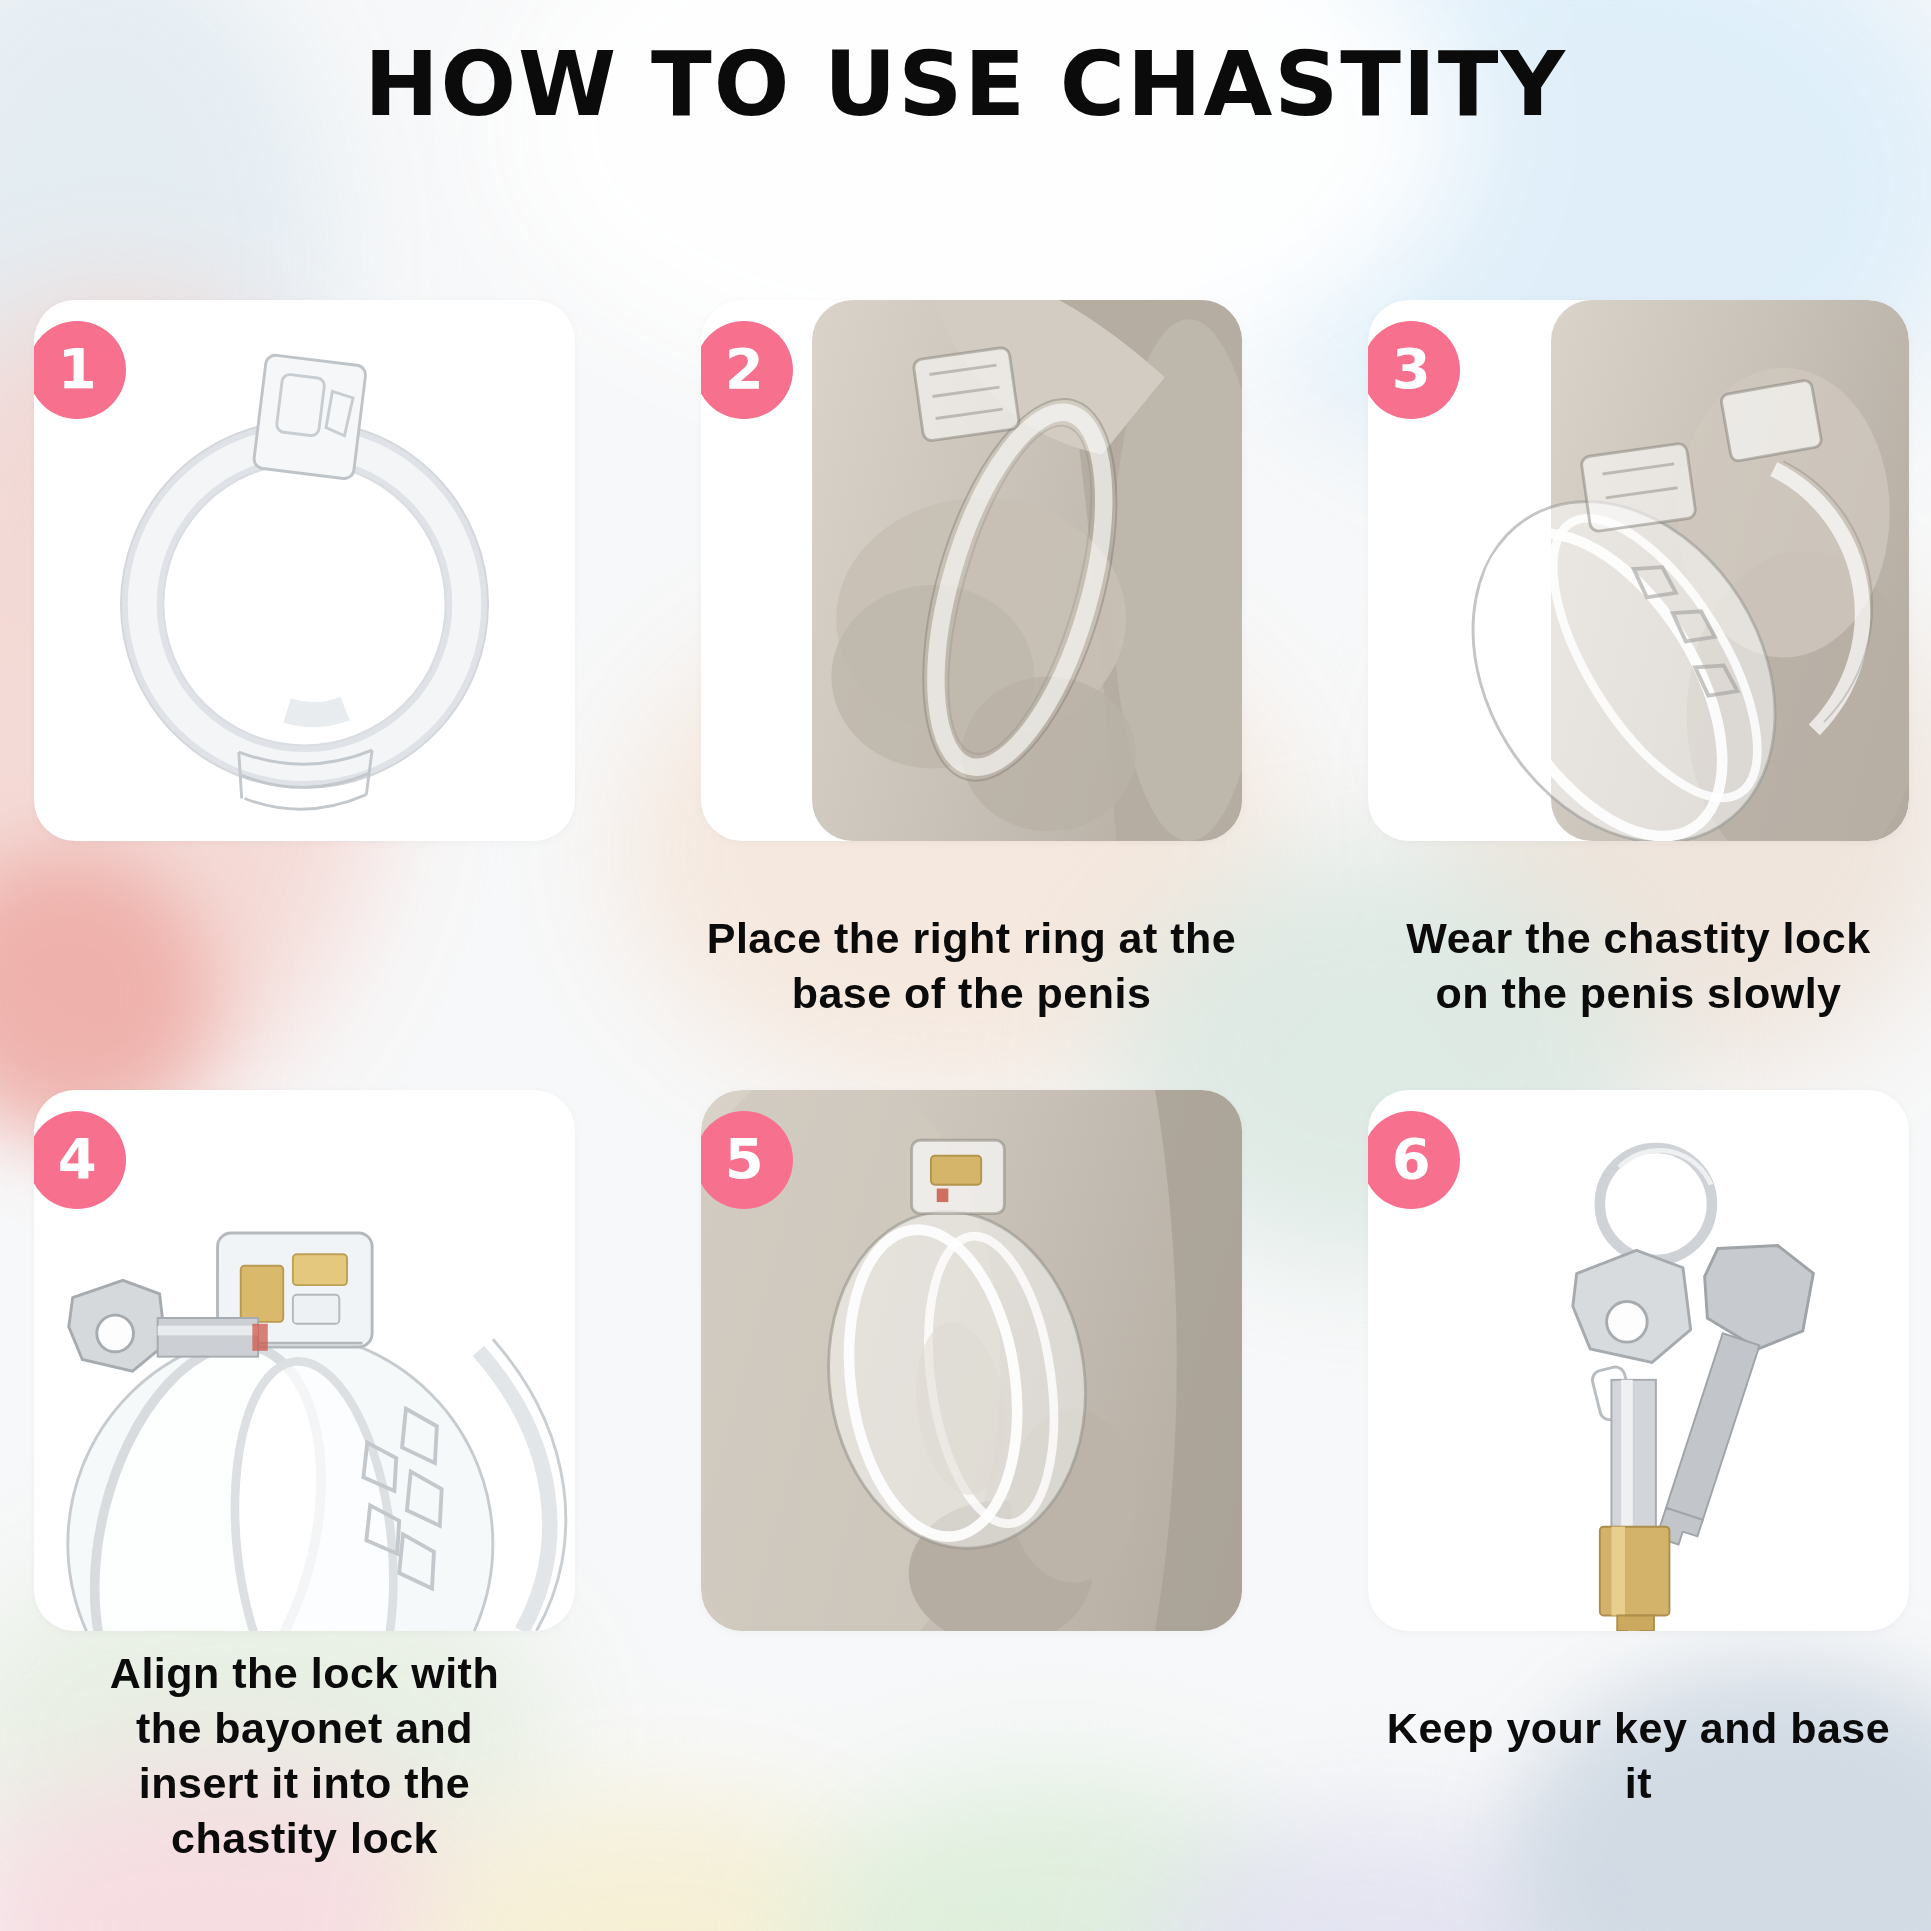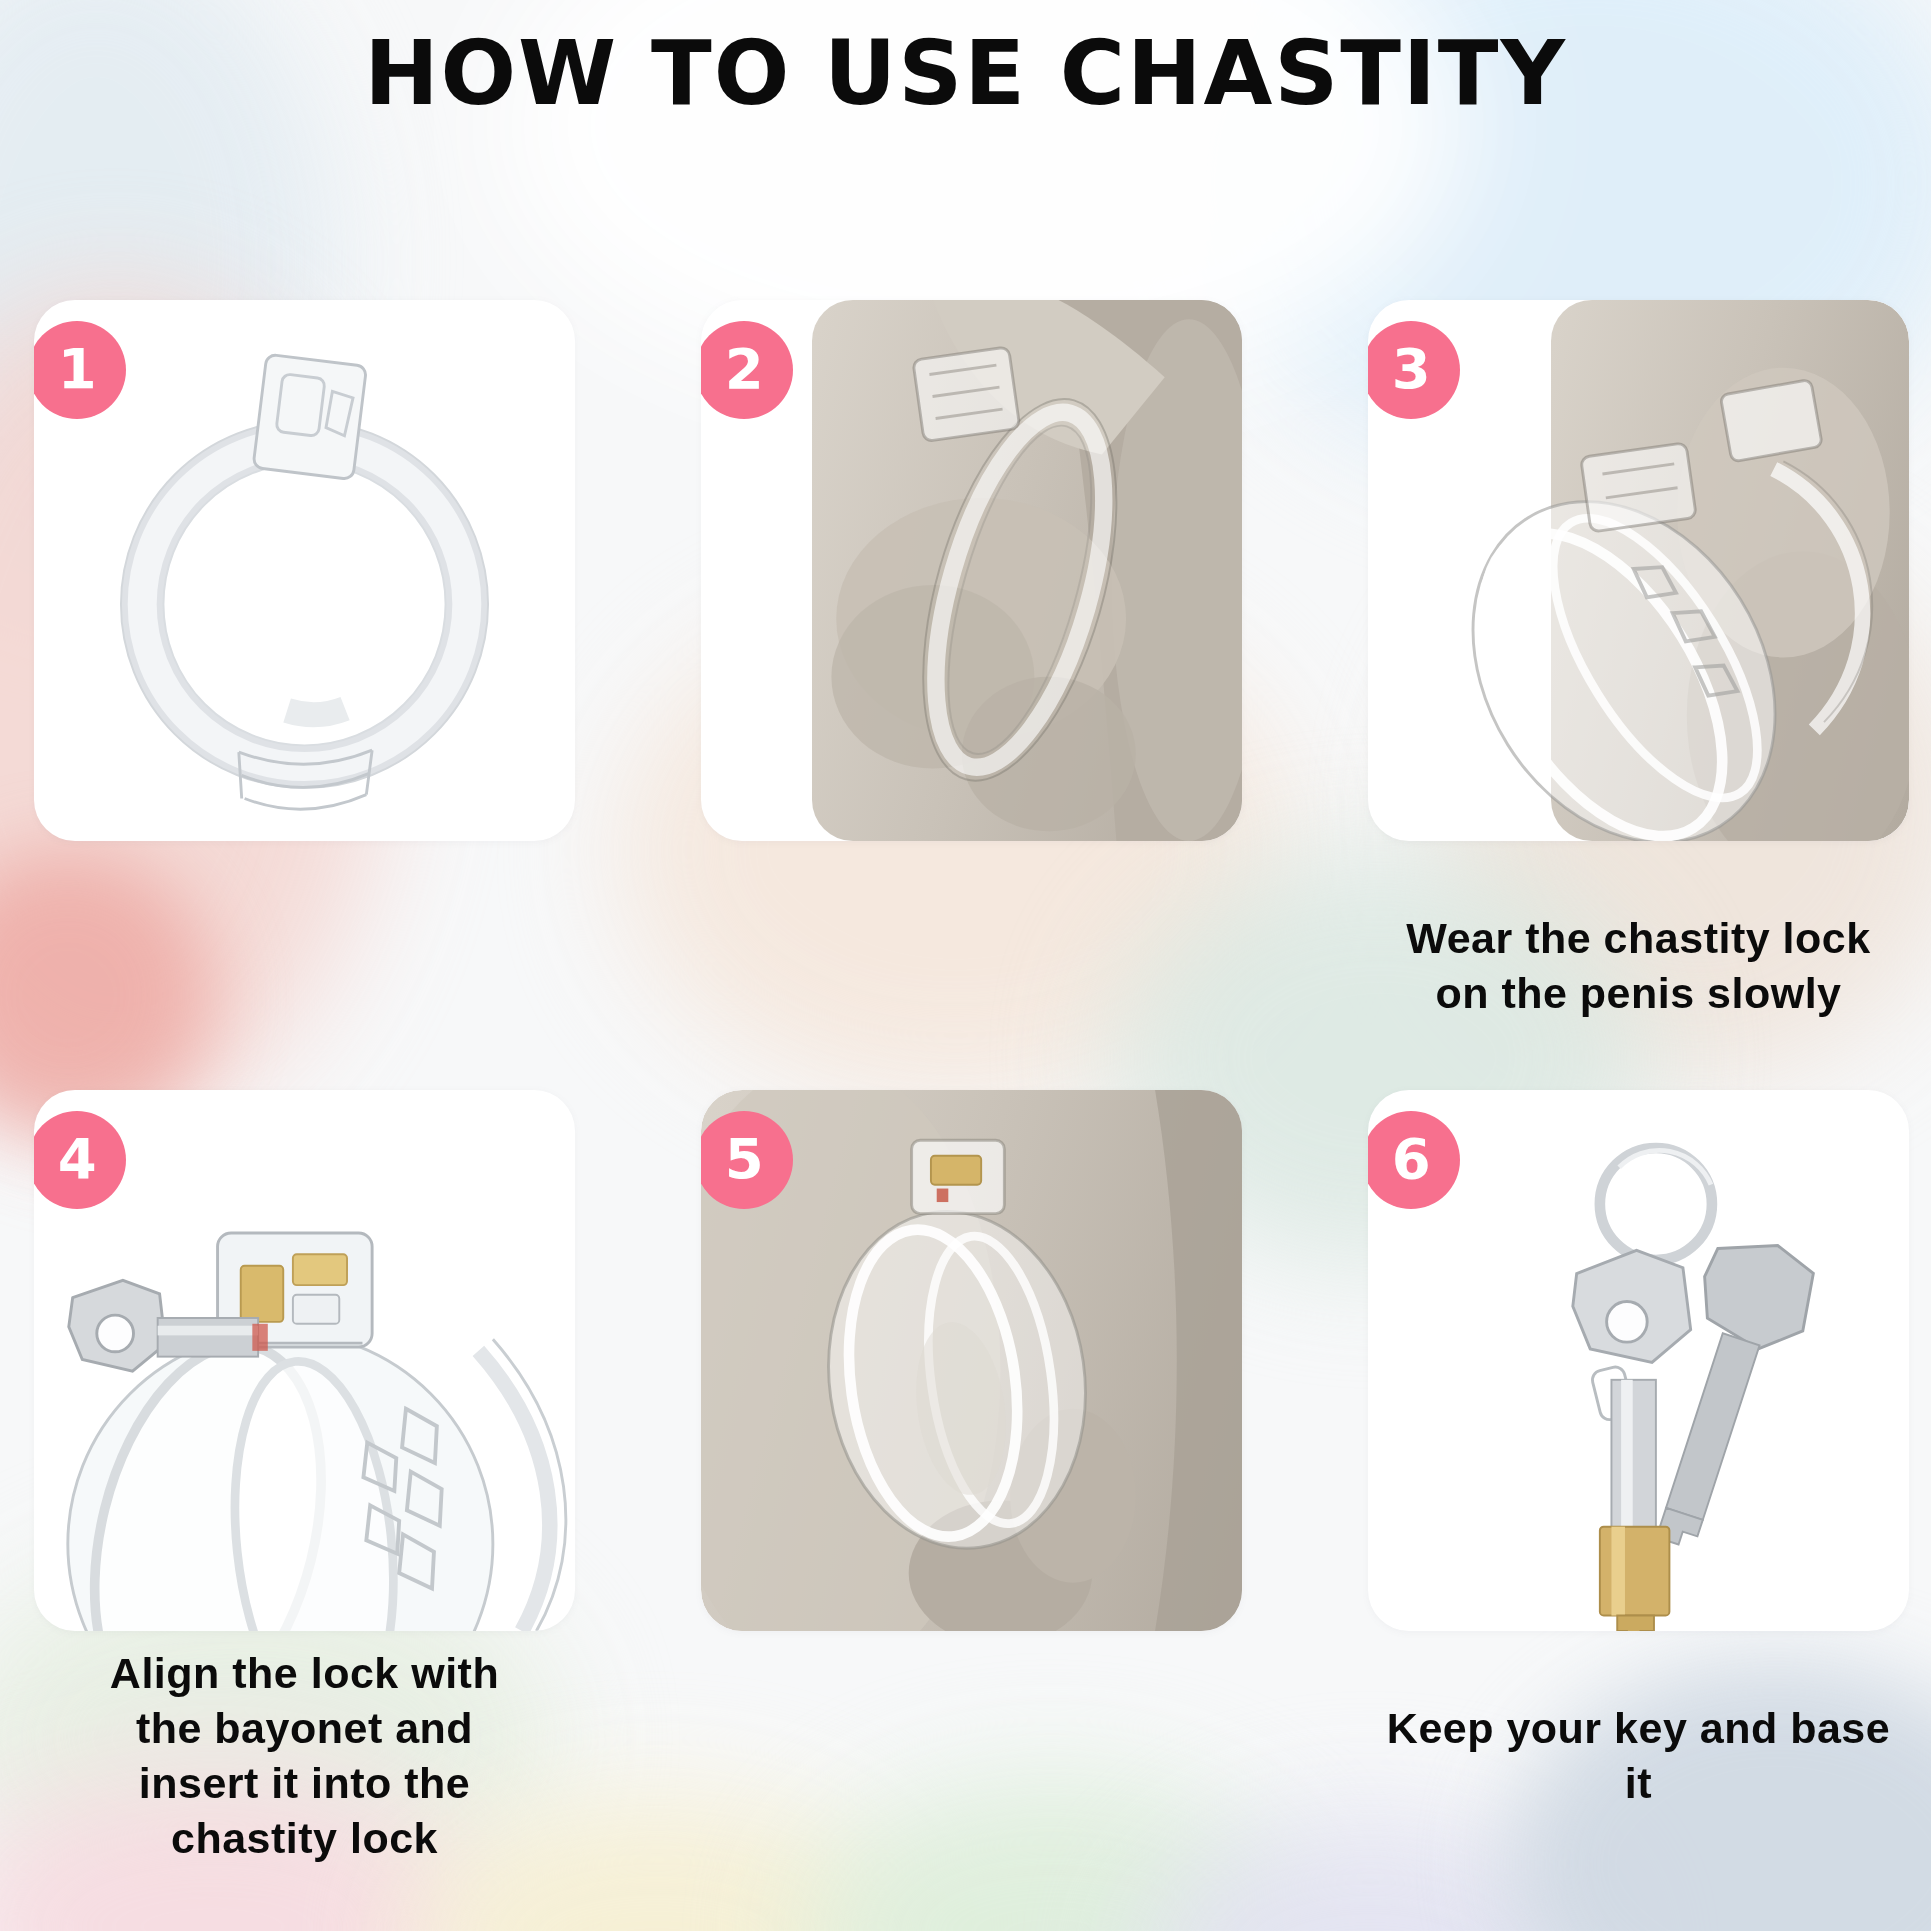--- a/index.html
+++ b/index.html
@@ -21,21 +21,21 @@
   .b-teal   {left:1110px;top:850px;width:541px;height:415px;background:#d9e7e0;opacity:.8;}
   .b-green2 {left:-58px;top:1545px;width:618px;height:386px;background:#e7efe2;opacity:.9;}
   .b-pinkb  {left:-58px;top:1767px;width:541px;height:319px;background:#f7dbe1;opacity:.9;}
   .b-yellow {left:406px;top:1796px;width:502px;height:290px;background:#f6efd2;opacity:.9;}
   .b-mint   {left:801px;top:1777px;width:502px;height:309px;background:#ddeeda;opacity:.9;}
   .b-lav    {left:1139px;top:1815px;width:463px;height:290px;background:#e2e2f1;opacity:.9;}
   .b-denim  {left:1506px;top:1661px;width:541px;height:406px;background:#ccd6e1;opacity:.85;filter:blur(43px);}
 
   
   .title{
-    position:absolute;left:0;top:22px;width:1931px;text-align:center;
+    position:absolute;left:0;top:33px;width:1931px;text-align:center;
     font-family:"DejaVu Sans", sans-serif;
     font-weight:900;font-size:89px;line-height:102px;letter-spacing:1.9px;
     color:#0b0b0b;
   }
 
   
   .grid{
     position:absolute;left:34px;top:300px;width:1873px;
     display:grid;grid-template-columns:541px 541px 541px;column-gap:126px;
   }
@@ -137,20 +137,23 @@
         </g>
         <g transform="rotate(-8 275 100)">
           <rect x="225" y="55" width="100" height="85" rx="9" fill="rgba(255,255,255,0.55)" stroke="rgba(120,116,108,0.45)" stroke-width="3"></rect>
           <path d="M240,72 h70 M240,95 h70 M240,118 h70" stroke="rgba(120,116,108,0.4)" stroke-width="3" fill="none"></path>
         </g>
       </svg>
       <div class="badge" style="background: rgb(247, 112, 142);">
           <span>2</span>
         </div>
     </div>
+    <div class="caption-zone">
+      <div class="caption">Place the right ring at the<br>base of the penis</div>
+    </div>
   </div>
 
   <div class="cell">
     <div class="tile">
       <div class="render right3"></div>
       <svg viewBox="0 0 560 560">
         <ellipse cx="450" cy="430" rx="120" ry="170" fill="#b7afa4" opacity=".85"></ellipse>
         <ellipse cx="430" cy="220" rx="110" ry="150" fill="#cfc8be" opacity=".8"></ellipse>
         <path d="M420,175 C520,225 545,360 462,445" fill="none" stroke="rgba(255,255,255,0.7)" stroke-width="16"></path>
         <path d="M420,175 C520,225 545,360 462,445" fill="none" stroke="rgba(120,116,108,0.3)" stroke-width="2" transform="translate(10,-8)"></path>

